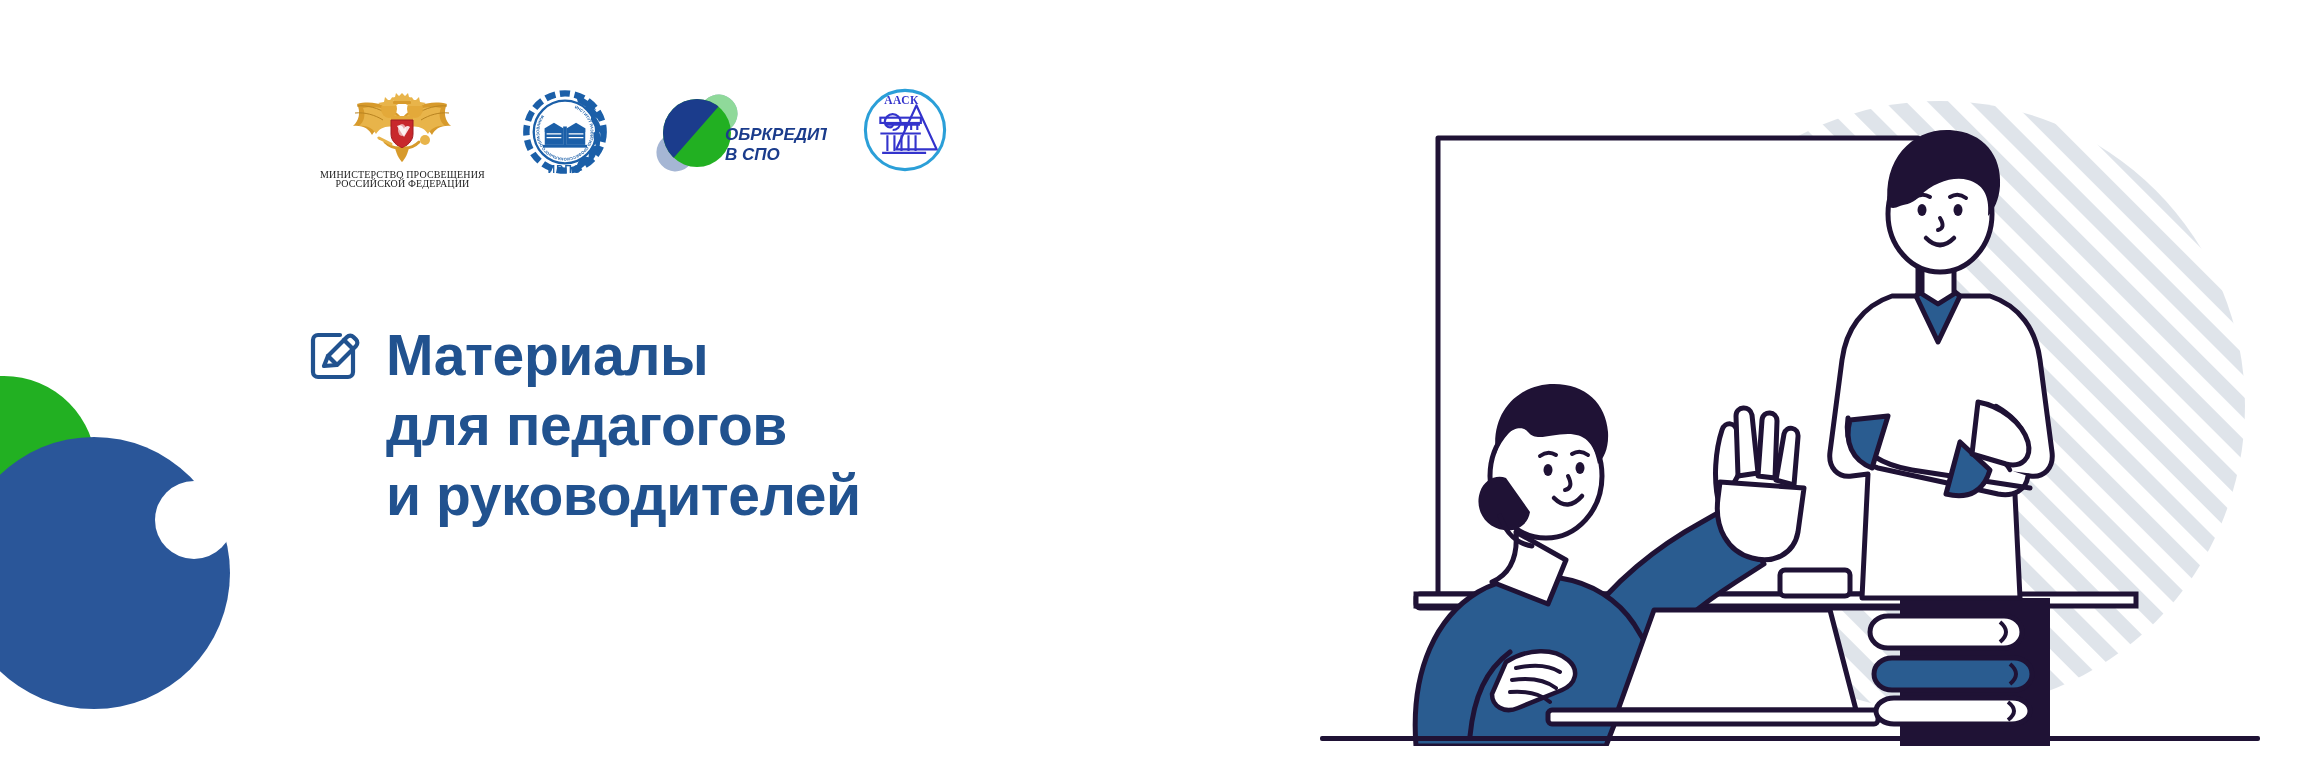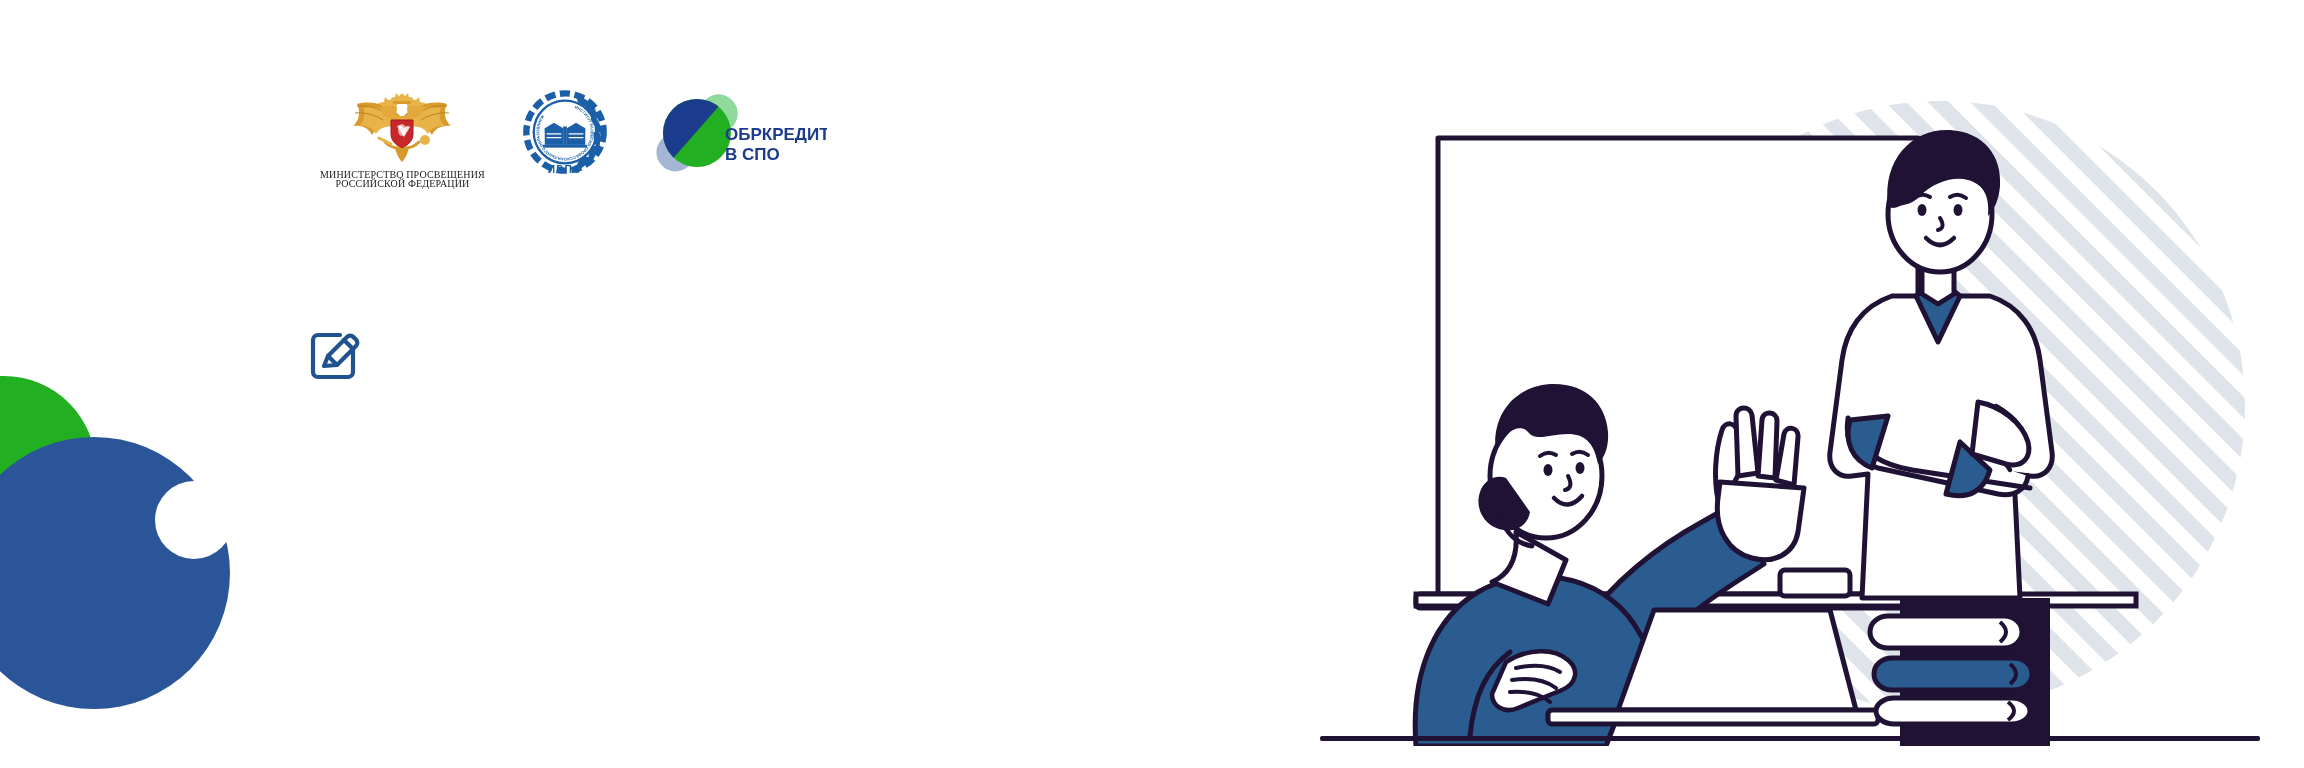--- a/index.html
+++ b/index.html
@@ -180,53 +180,78 @@
           <path d="M52 46 l10 -6 l10 6 v4 h-20 Z" fill="#1B5FA8"></path>
           <rect x="26" y="64" width="48" height="3" fill="#1B5FA8"></rect>
           <rect x="48" y="44" width="4" height="22" fill="#1B5FA8"></rect>
           <path d="M30 52 h16 M30 56 h16 M54 52 h16 M54 56 h16" stroke="#ffffff" stroke-width="1.4"></path>
         </g>
 
         <text x="50" y="95" text-anchor="middle" fill="#1B5FA8" font-family="Liberation Sans, sans-serif" font-size="11" font-weight="bold" letter-spacing="1.5">ИРПО</text>
       </svg>
     </div>
 
-    <div class="logo-item" style="margin-top:4px;">
+    <div class="logo-item" style="margin-top:4px;font-style:italic;">
       <svg width="182" height="82" viewBox="0 0 182 82">
 
         <g transform="rotate(-42 52 41)">
           <rect x="4" y="22" width="96" height="38" rx="19" fill="#A5B6D4"></rect>
           <rect x="52" y="22" width="48" height="38" rx="19" fill="#8FD99A"></rect>
         </g>
 
         <clipPath id="obr-circ">
             <circle cx="52" cy="41" r="34"></circle>
           </clipPath>
         <g clip-path="url(#obr-circ)">
           <rect x="14" y="2" width="80" height="80" fill="#22B022"></rect>
           <path d="M18 78 L88 -2 L18 -2 Z" fill="#1B3C8C"></path>
         </g>
 
         <text x="80" y="48" fill="#1B3C8C" font-family="Liberation Sans, sans-serif" font-size="17" font-weight="bold">ОБРКРЕДИТ</text>
         <text x="80" y="68" fill="#1B3C8C" font-family="Liberation Sans, sans-serif" font-size="17" font-weight="bold">В СПО</text>
       </svg>
     </div>
 
+    <div class="logo-item" style="margin-top:-2px;">
+      <svg width="88" height="88" viewBox="0 0 100 100">
+        <circle cx="50" cy="50" r="45" fill="#ffffff" stroke="#2B9FD8" stroke-width="3.5"></circle>
+
+        <path d="M63 22 L86 72 L40 72 Z" fill="none" stroke="#3333CC" stroke-width="2.6" stroke-linejoin="round"></path>
+
+        <g fill="none" stroke="#3333CC" stroke-width="2.4">
+          <rect x="22" y="36" width="46" height="6"></rect>
+          <path d="M36 50 a9 9 0 1 0 -9 -9 a6 6 0 0 0 6 6 a3.5 3.5 0 0 0 3.5 -3.5"></path>
+          <path d="M27 44 h40"></path>
+          <path d="M50 44 v6 M57 44 v6 M64 44 v6"></path>
+          <path d="M22 54 h46"></path>
+        </g>
+
+        <g stroke="#3333CC" stroke-width="2.4">
+          <path d="M30 56 v18 M38 56 v18 M46 56 v18 M54 56 v18 M62 56 v18"></path>
+          <path d="M24 76 h50"></path>
+        </g>
+
+        <text x="46" y="21" text-anchor="middle" fill="#3333CC" font-family="Liberation Serif, serif" font-size="13" font-weight="bold" letter-spacing="0.6">ААСК</text>
+      </svg>
+    </div>
 
   </div>
 
   <div id="headline-block">
     <span id="edit-icon">
       <svg width="56" height="56" viewBox="0 0 56 56">
         <path d="M47 24 v22 a5 5 0 0 1 -5 5 H12 a5 5 0 0 1 -5 -5 V14 a5 5 0 0 1 5 -5 h22" fill="none" stroke="#21528F" stroke-width="4.2" stroke-linecap="round"></path>
         <path d="M18 40 l4 -10 L41 11 a4.5 4.5 0 0 1 6.4 0 l2.6 2.6 a4.5 4.5 0 0 1 0 6.4 L31 39 Z" fill="none" stroke="#21528F" stroke-width="4.2" stroke-linejoin="round"></path>
         <path d="M38 14 l8 8" fill="none" stroke="#21528F" stroke-width="4.2" stroke-linecap="round"></path>
         <path d="M22 30 l8 8" fill="none" stroke="#21528F" stroke-width="4.2" stroke-linecap="round"></path>
       </svg>
     </span>
+    <h1 id="headline">Материалы
+для педагогов
+и руководителей</h1>
   </div>
 
   <div id="illustration">
     <svg width="980" height="700" viewBox="0 0 980 700">
 
       <defs>
         <pattern id="diagStripes" width="30" height="30" patternUnits="userSpaceOnUse" patternTransform="rotate(-45)">
           <rect width="30" height="30" fill="#ffffff"></rect>
           <rect width="15" height="30" fill="#DFE4EA"></rect>
         </pattern>

